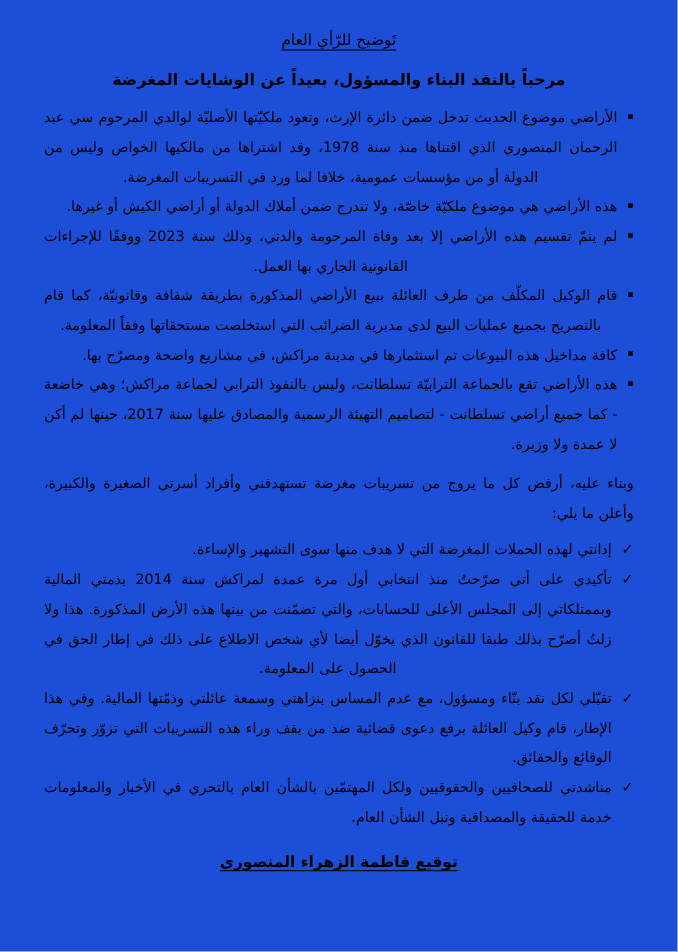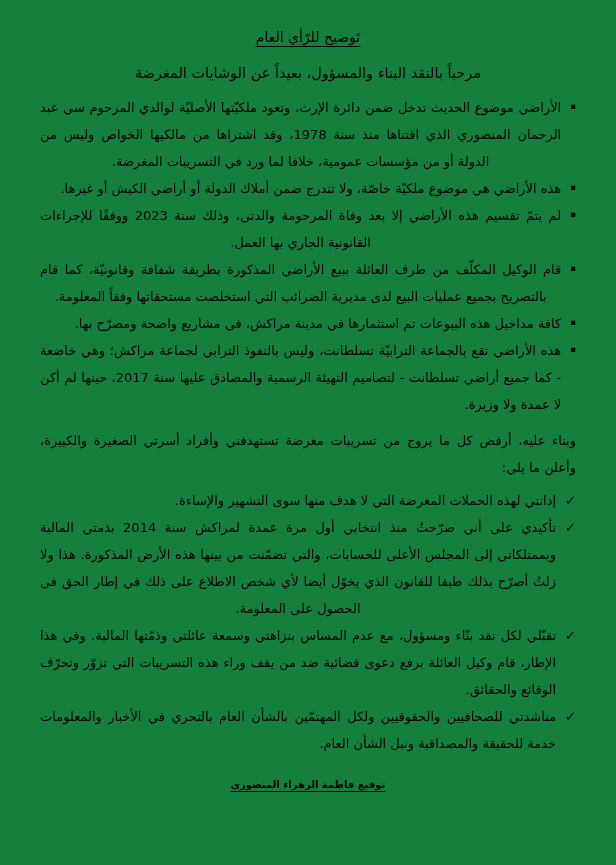--- a/index.html
+++ b/index.html
@@ -6,41 +6,41 @@
     margin: 0;
     padding: 0;
     background: #ffffff;
   }
   .page {
     position: relative;
     width: 616px;
     height: 865px;
     box-sizing: border-box;
     padding: 24px 40px 10px 40px;
-    background: #15803d;
+    background: #1d4ed8;
     color: #000000;
     direction: rtl;
     font-family: "DejaVu Sans", sans-serif;
     font-size: 13px;
     line-height: 27px;
     overflow: hidden;
   }
   .doc-title {
     margin: 0 0 9px 0;
     text-align: center;
     font-size: 14px;
     font-weight: normal;
     text-decoration: underline;
     text-underline-offset: 4px;
   }
   .doc-subtitle {
     margin: 0 0 7px 0;
     text-align: center;
     font-size: 14.5px;
-    font-weight: normal;
+    font-weight: bold;
   }
   .para {
     margin: 0 0 5px 0;
     text-align: justify;
   }
   .decl-intro {
     margin: 9px 0 6px 0;
   }
   ul.doc-list {
     list-style: none;
@@ -66,21 +66,21 @@
   .item-text {
     flex: 1 1 auto;
     text-align: justify;
   }
   li.center-last .item-text {
     text-align-last: center;
   }
   .signature {
     margin-top: 14px;
     text-align: center;
-    font-size: 10px;
+    font-size: 14px;
     font-weight: bold;
     text-decoration: underline;
     text-underline-offset: 3px;
   }
 </style>
 </head>
 <body>
 
 <div class="page">
 

